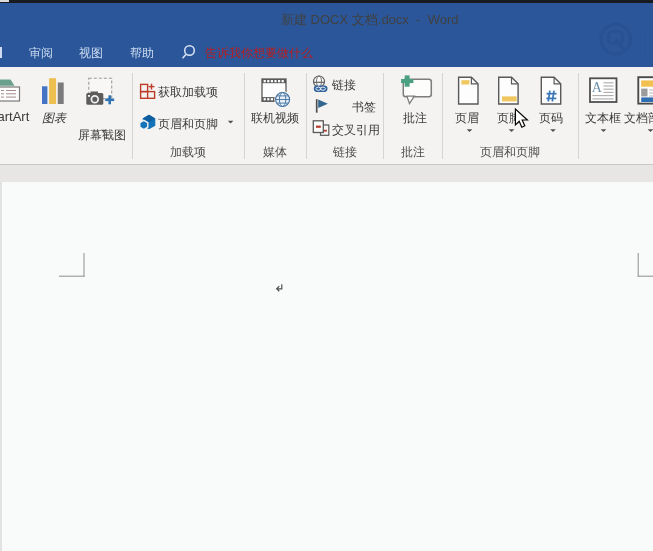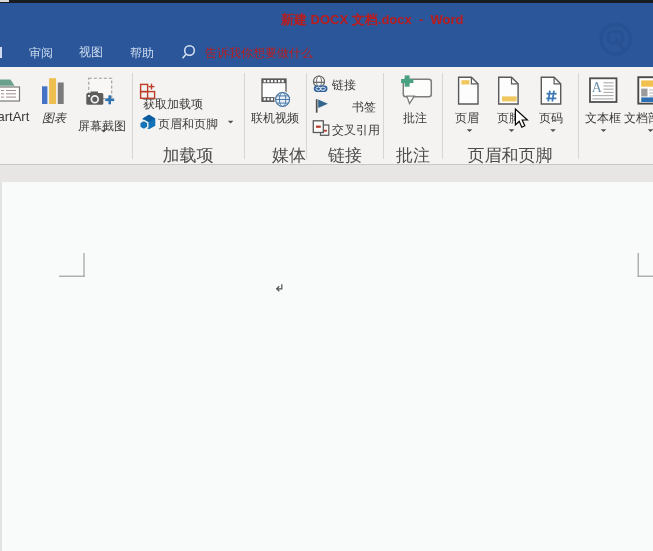--- a/index.html
+++ b/index.html
@@ -1,67 +1,67 @@
 <!DOCTYPE html>
 <html><head>
 <meta charset="utf-8">
 <style>
   html,body{margin:0;padding:0;}
   body{width:653px;height:551px;overflow:hidden;position:relative;
        font-family:"Liberation Sans",sans-serif;background:#f9fafa;}
   .abs{position:absolute;}
   .lbl{position:absolute;font-size:12px;color:#3b3a39;white-space:nowrap;}
-  .glbl{position:absolute;font-size:17px;color:#4e4c4a;white-space:nowrap;text-align:center;}
+  .glbl{position:absolute;font-size:12px;color:#4e4c4a;white-space:nowrap;text-align:center;}
   .sep{position:absolute;width:1px;top:73px;height:86px;background:#d7d5d3;}
   .tab{position:absolute;top:45px;height:16px;line-height:16px;font-size:12px;color:#cfdcf0;white-space:nowrap;}
 </style>
 </head>
 <body>
 
 <div class="abs" style="left:0;top:0;width:653px;height:3px;background:#181b20;"></div>
 <div class="abs" style="left:0;top:0;width:9px;height:2px;background:#d9d9d9;"></div>
 
 <div class="abs" style="left:0;top:3px;width:653px;height:64px;background:#2b579a;"></div>
-<div class="abs" style="left:281px;top:11px;font-size:13px;color:#b91c1c;white-space:nowrap;font-weight:bold;">新建 DOCX 文档.docx&nbsp; -&nbsp; Word</div>
+<div class="abs" style="left:281px;top:11px;font-size:13px;color:#404040;white-space:nowrap;">新建 DOCX 文档.docx&nbsp; -&nbsp; Word</div>
 
 <div class="abs" style="left:0;top:47px;width:2px;height:11px;background:#cfdcf0;"></div>
 
 <div class="tab" style="left:29px;">审阅</div>
-<div class="tab" style="left:79px;font-family:Liberation Mono, monospace;">视图</div>
+<div class="tab" style="left:79px;">视图</div>
 <div class="tab" style="left:130px;">帮助</div>
 <div class="tab" style="left:205px;color:#b91c1c;">告诉我你想要做什么</div>
 
 <div class="abs" style="left:0;top:67px;width:653px;height:97px;background:#f4f3f1;"></div>
 
 <div class="sep" style="left:132px;"></div>
 <div class="sep" style="left:244px;"></div>
 <div class="sep" style="left:306px;"></div>
 <div class="sep" style="left:383px;"></div>
 <div class="sep" style="left:442px;"></div>
 <div class="sep" style="left:578px;"></div>
 
 <div class="lbl" style="left:-2.5px;top:109px;font-size:13px;">artArt</div>
 <div class="lbl" style="left:42px;top:109.5px;font-style:italic;">图表</div>
-<div class="lbl" style="left:78px;top:118px;">屏幕截图</div>
+<div class="lbl" style="left:78px;top:127px;">屏幕截图</div>
 <div class="lbl" style="left:251px;top:109.5px;">联机视频</div>
 <div class="lbl" style="left:403px;top:109.5px;">批注</div>
 <div class="lbl" style="left:455px;top:109.5px;">页眉</div>
 <div class="lbl" style="left:497px;top:109.5px;">页脚</div>
 <div class="lbl" style="left:539px;top:109.5px;">页码</div>
 <div class="lbl" style="left:585px;top:109.5px;">文本框</div>
 <div class="lbl" style="left:624px;top:109.5px;">文档部件</div>
 
-<div class="lbl" style="left:143px;top:83.7px;margin-top:12px;">获取加载项</div>
+<div class="lbl" style="left:158px;top:83.7px;">获取加载项</div>
 <div class="lbl" style="left:158px;top:116.2px;">页眉和页脚</div>
 <div class="lbl" style="left:332px;top:76.7px;">链接</div>
 <div class="lbl" style="left:332px;top:98.6px;margin-left:20px;">书签</div>
 <div class="lbl" style="left:332px;top:122.2px;">交叉引用</div>
 
 <div class="glbl" style="left:152px;top:144px;width:72px;">加载项</div>
-<div class="glbl" style="left:259px;top:144px;width:60px;">媒体</div>
+<div class="glbl" style="left:245px;top:144px;width:60px;">媒体</div>
 <div class="glbl" style="left:315px;top:144px;width:60px;">链接</div>
 <div class="glbl" style="left:383px;top:144px;width:60px;">批注</div>
 <div class="glbl" style="left:465px;top:144px;width:90px;">页眉和页脚</div>
 
 <div class="abs" style="left:0;top:164px;width:653px;height:18px;background:#e7e6e5;border-top:1px solid #c9c8c7;box-sizing:border-box;"></div>
 
 <div class="abs" style="left:0;top:182px;width:1.5px;height:369px;background:#e2e2e2;"></div>
 
 <svg class="abs" style="left:0;top:0;" width="653" height="551" viewBox="0 0 653 551">
 

